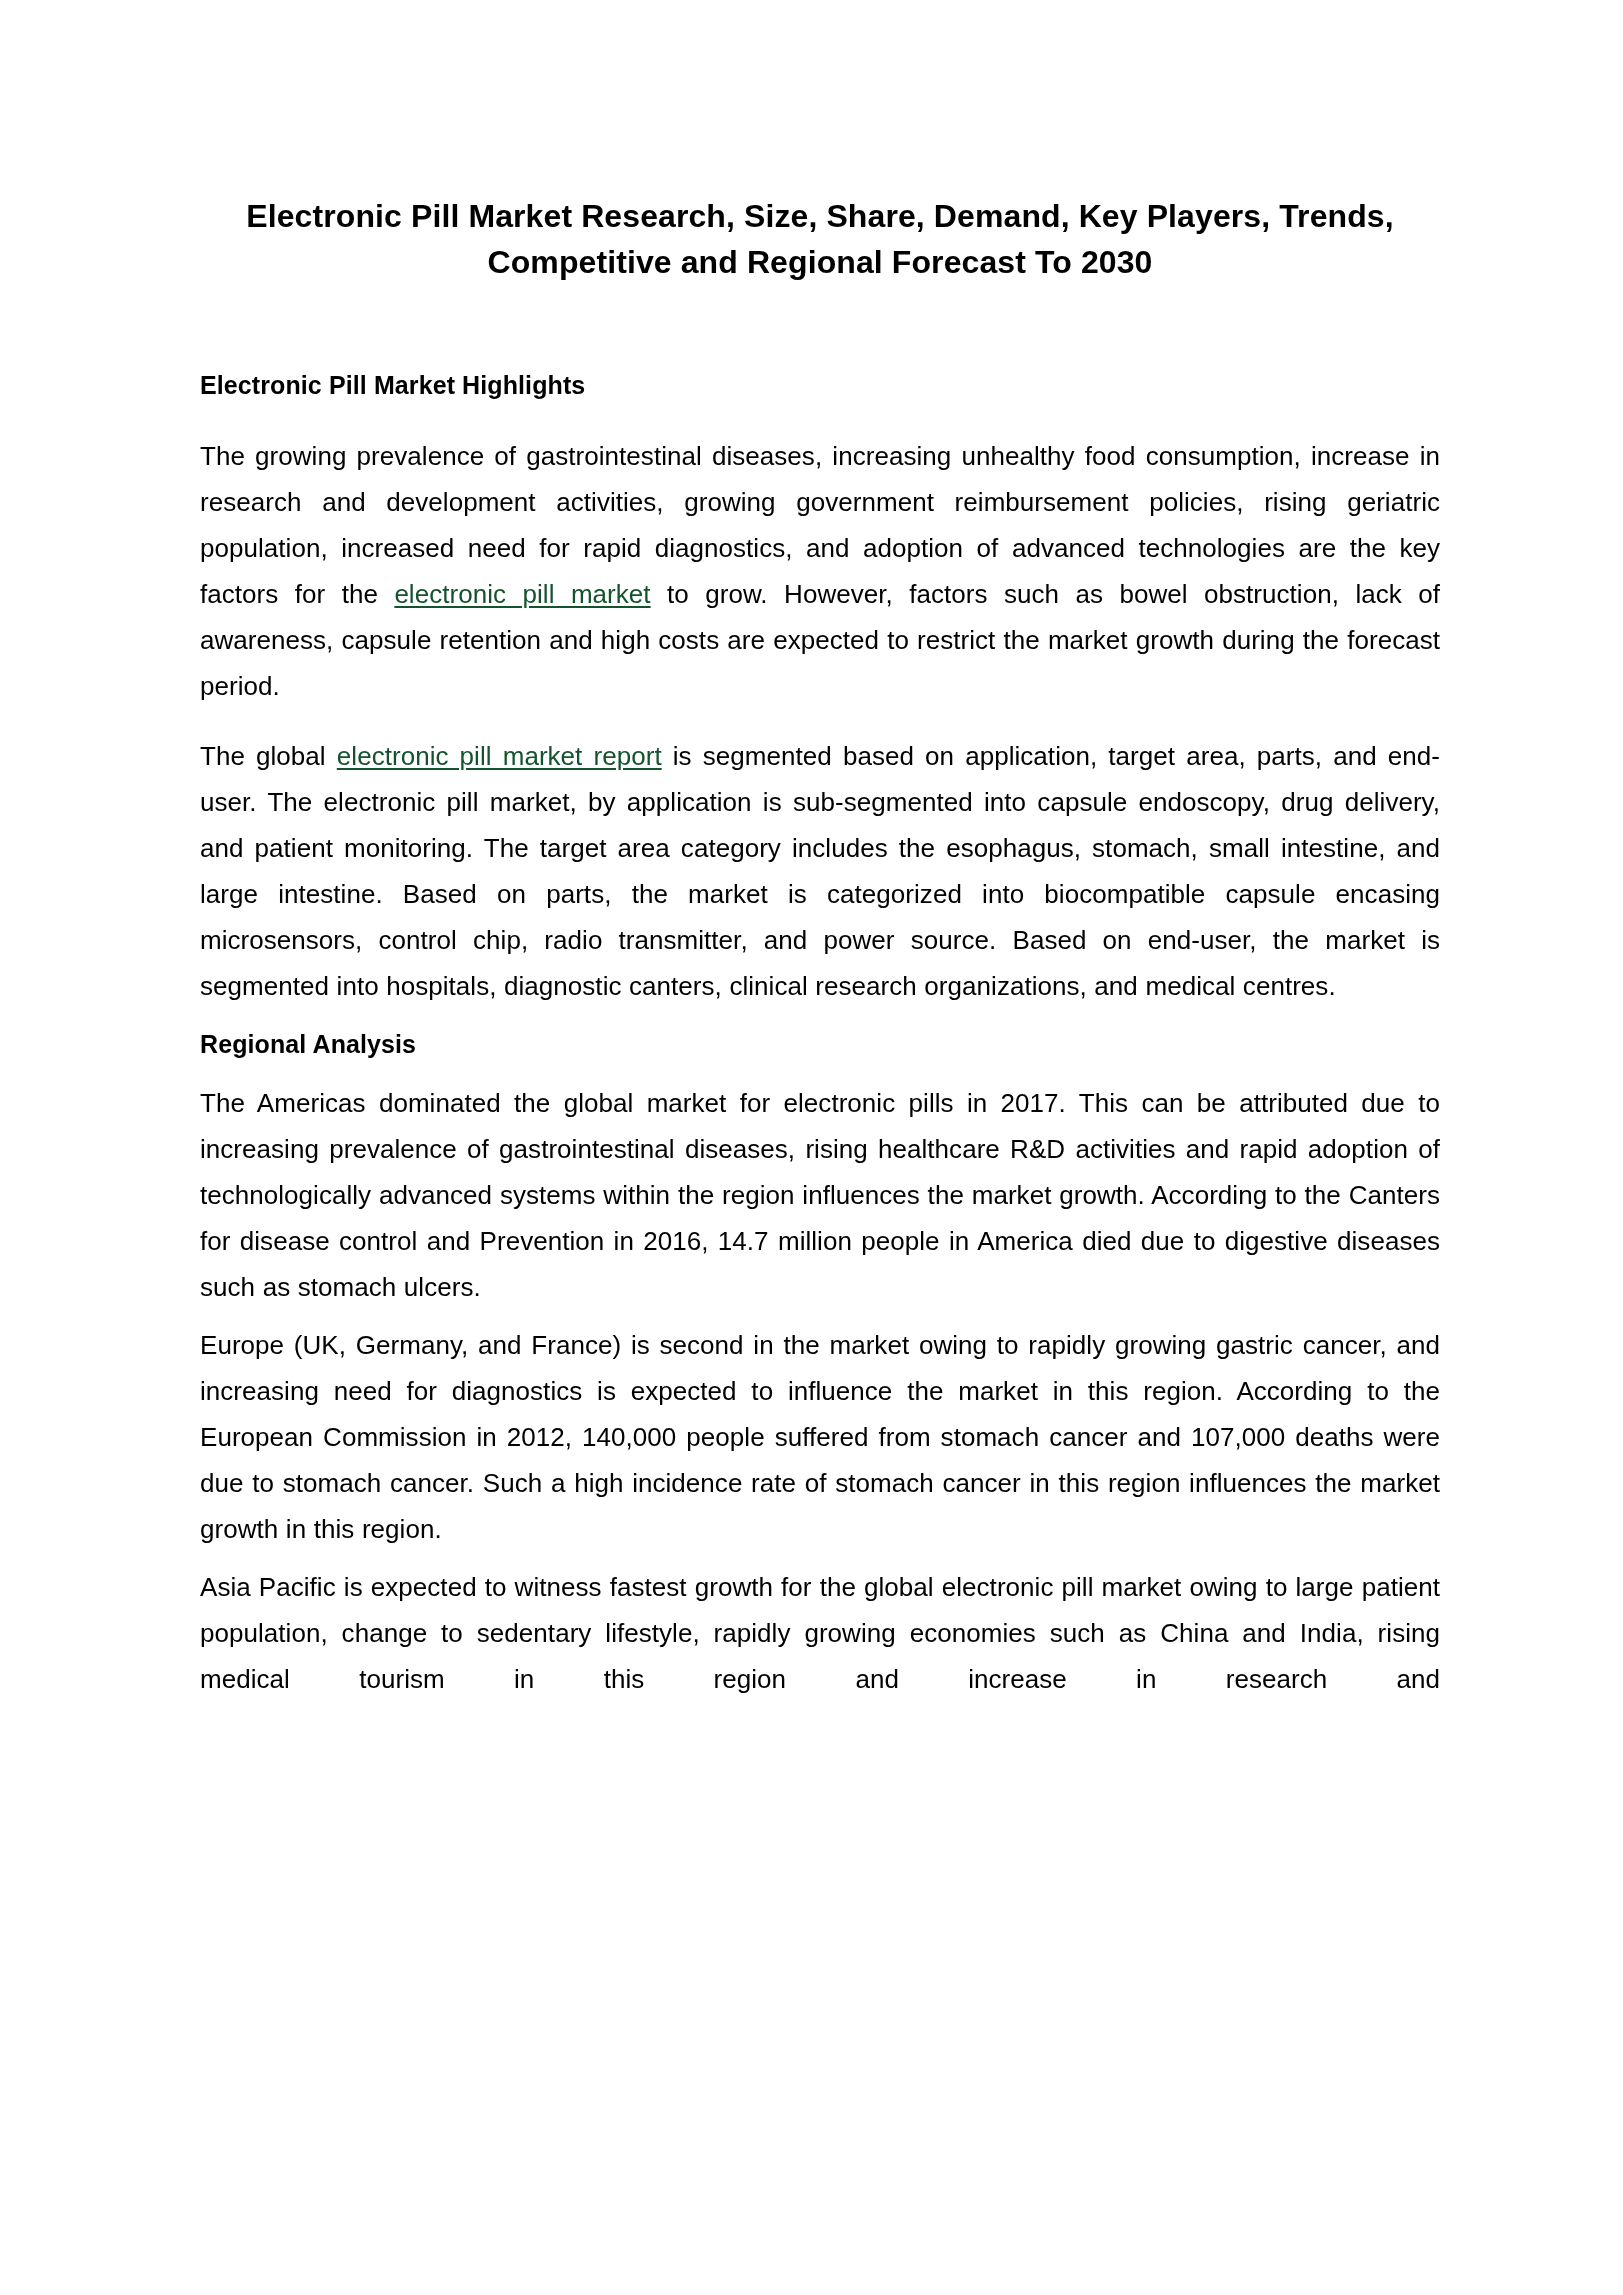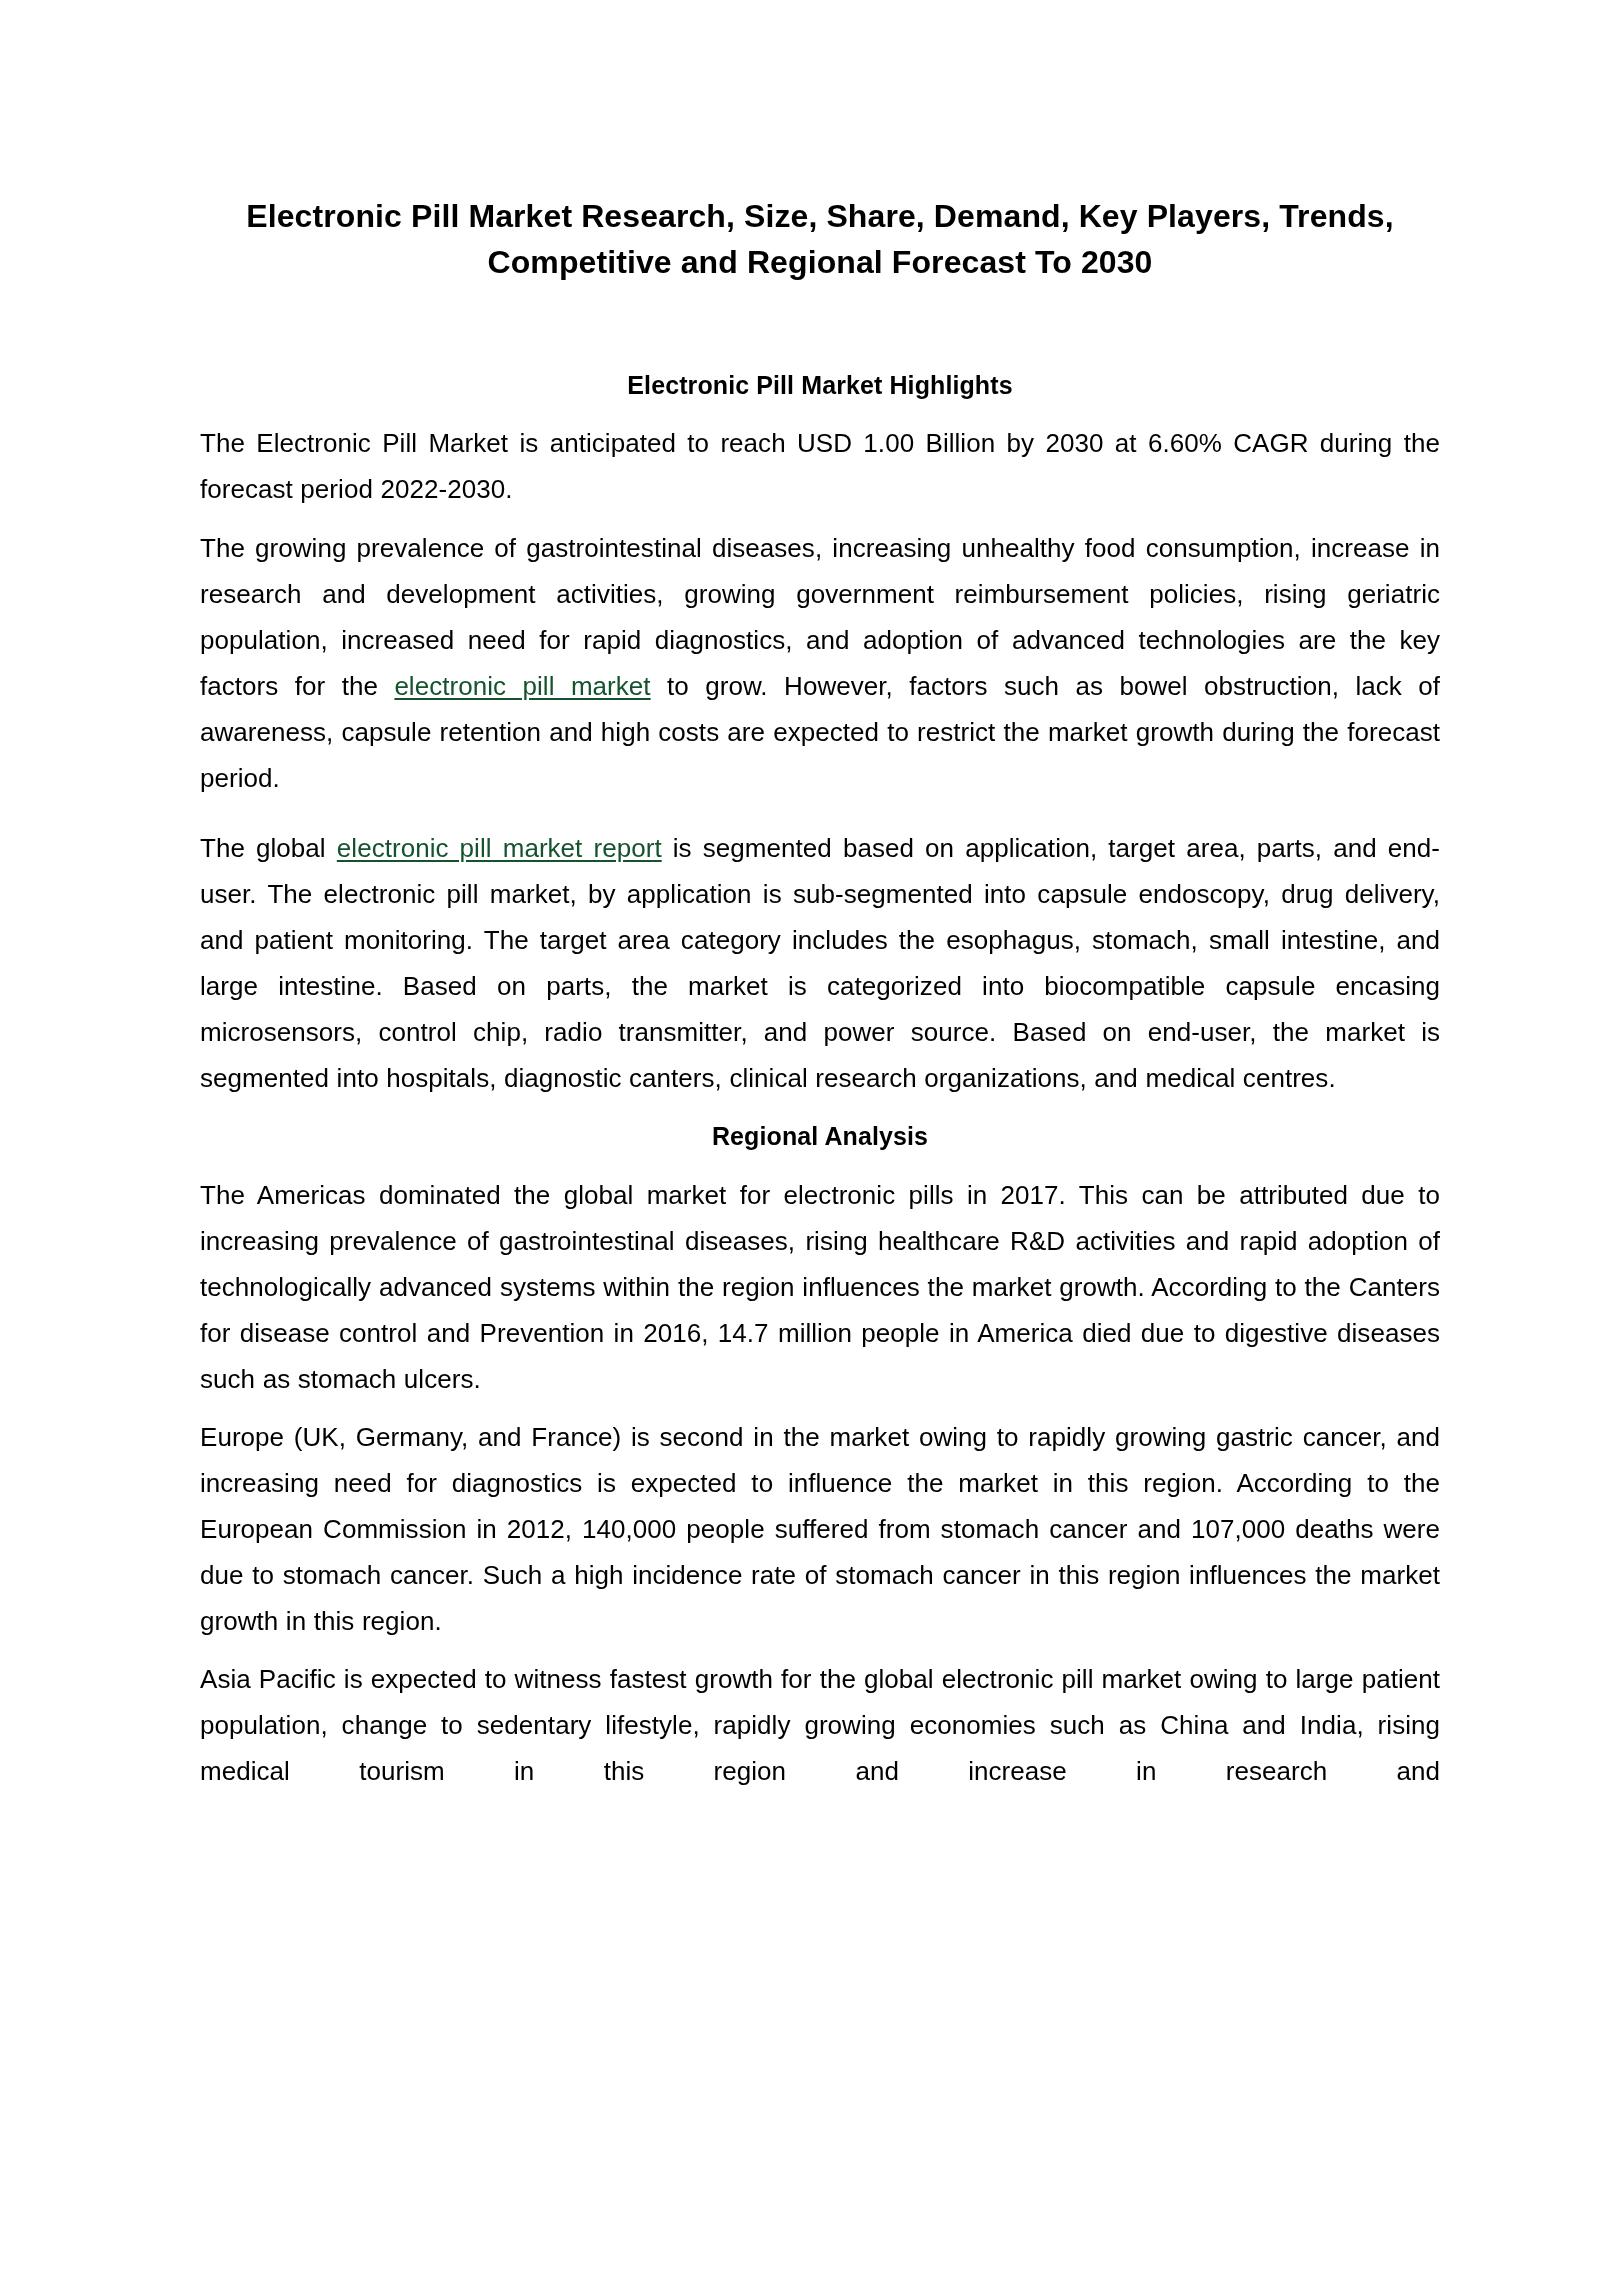--- a/index.html
+++ b/index.html
@@ -48,21 +48,21 @@
     display: block;
   }
 
   
   .section-heading {
     margin: 0;
     padding: 0;
     font-size: 25px;
     font-weight: bold;
     line-height: 46px;
-    text-align: center;
+    text-align: left;
     letter-spacing: 0.1px;
   }
 
   
   .body-par {
     margin: 0;
     padding: 0;
     font-size: 26px;
     line-height: 46px;
     text-align: justify;
@@ -102,21 +102,20 @@
       <span class="title-line">Electronic Pill Market Research, Size, Share, Demand, Key Players, Trends,</span>
       <span class="title-line">Competitive and Regional Forecast To 2030</span>
     </h1>
 
     <div class="gap-after-title"></div>
 
     <h2 class="section-heading">Electronic Pill Market Highlights</h2>
 
     <div class="gap-sm"></div>
 
-    <p class="body-par">The Electronic Pill Market is anticipated to reach USD 1.00 Billion by 2030 at 6.60% CAGR during the forecast period 2022-2030.</p>
 
     <div class="gap-md"></div>
 
     <p class="body-par"><span>The growing prevalence of gastrointestinal diseases, increasing unhealthy food consumption, increase in research and development activities, growing government reimbursement policies, rising geriatric population, increased need for rapid diagnostics, and adoption of advanced technologies are the key factors for the </span><a class="doclink">electronic pill market</a><span> to grow. However, factors such as bowel obstruction, lack of awareness, capsule retention and high costs are expected to restrict the market growth during the forecast period.</span></p>
 
     <div class="gap-md"></div>
 
 
     <div class="gap-sm"></div>
 

